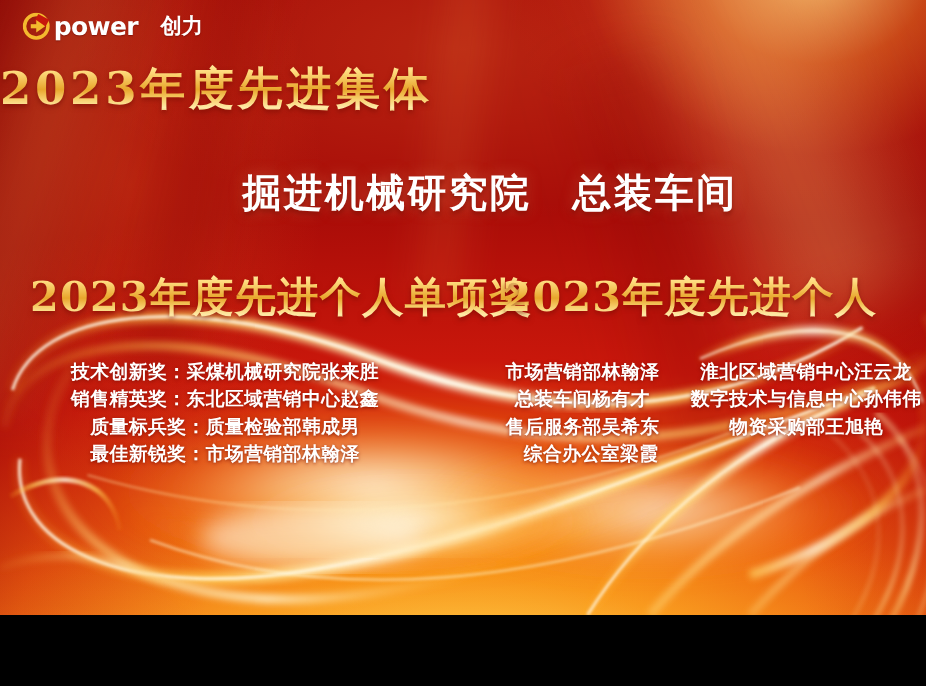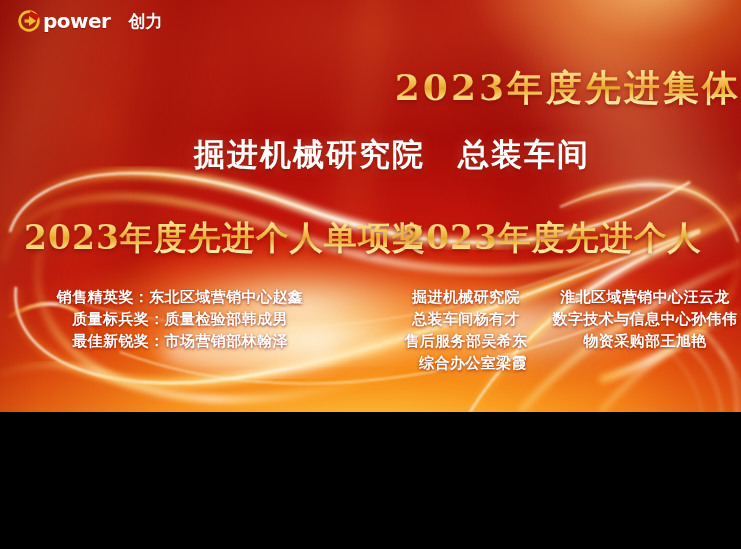--- a/index.html
+++ b/index.html
@@ -3,21 +3,21 @@
 <meta charset="utf-8">
 <style>
   html, body {
     margin: 0;
     padding: 0;
     background: #000;
   }
   #stage {
     position: relative;
     width: 741px;
-    height: 412px;
+    height: 492px;
     overflow: hidden;
     font-family: "Liberation Serif", "DejaVu Serif", serif;
     background: #be185d;
     user-select: none;
   }
 
   
   .bg-base {
     position: absolute;
     inset: 0;
@@ -133,22 +133,22 @@
     color: rgba(255,220,200,0.78);
     letter-spacing: 0.6px;
     text-align: right;
     margin-top: 4px;
     padding-right: 16px;
   }
 
   .title-main {
     position: absolute;
     left: 0; right: 0;
-    top: 64px;
-    text-align: right;
+    top: 47px;
+    text-align: left;
     font-size: 36px;
     font-weight: bold;
     letter-spacing: 3px;
     font-family: "DejaVu Serif", serif;
     background-image: linear-gradient(180deg, #ffeeb0 0%, #ffdd80 20%, #e8a62c 50%, #f7cf6c 66%, #ffeaa8 80%, #cf8a1e 100%);
     -webkit-background-clip: text;
     background-clip: text;
     -webkit-text-fill-color: transparent;
     color: transparent;
     filter: drop-shadow(0 2px 2px rgba(110,10,0,0.55));
@@ -346,28 +346,29 @@
     </div>
   </div>
 
   <div class="title-main">2023年度先进集体</div>
   <div class="title-sub">掘进机械研究院　总装车间</div>
 
   <div class="section-head left">2023年度先进个人单项奖</div>
   <div class="section-head right">2023年度先进个人</div>
 
   <div class="award-list">
+    <div class="row">技术创新奖：采煤机械研究院张来胜</div>
     <div class="row">销售精英奖：东北区域营销中心赵鑫</div>
     <div class="row">质量标兵奖：质量检验部韩成男</div>
     <div class="row">最佳新锐奖：市场营销部林翰泽</div>
   </div>
 
   <div class="people-grid">
     <div class="prow">
-      <span class="cell c1">掘进机械研究院</span>
+      <span class="cell c1">市场营销部林翰泽</span>
       <span class="cell c2">淮北区域营销中心汪云龙</span>
     </div>
     <div class="prow">
       <span class="cell c1">总装车间杨有才</span>
       <span class="cell c2">数字技术与信息中心孙伟伟</span>
     </div>
     <div class="prow">
       <span class="cell c1">售后服务部吴希东</span>
       <span class="cell c2">物资采购部王旭艳</span>
     </div>

